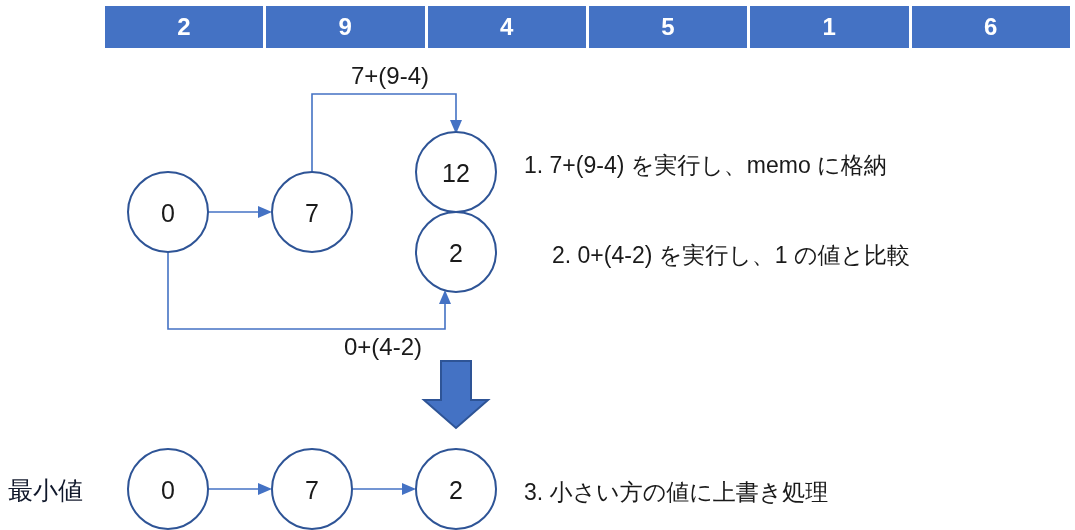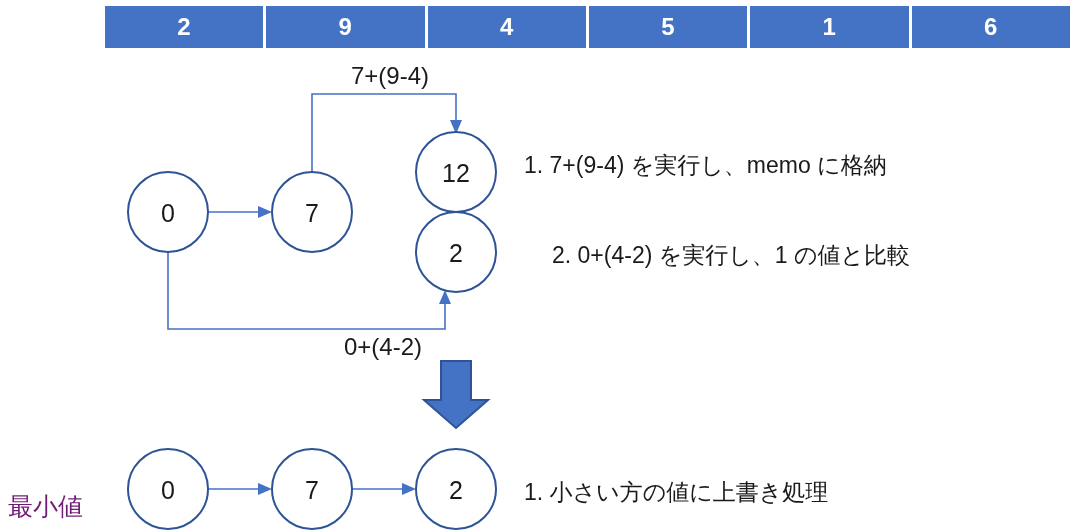--- a/index.html
+++ b/index.html
@@ -88,23 +88,22 @@
   }
   #step-1 { left: 524px; top: 150px; }
   #step-2 { left: 552px; top: 240px; }
   #step-3 { left: 524px; top: 477px; }
 
   #min-label {
     position: absolute;
     left: 8px;
     top: 474px;
     font-size: 25px;
-    color: #701a75;
+    color: #0f172a;
     white-space: nowrap;
-    margin-top: 16px;
   }
 </style>
 </head>
 <body>
 
 <div id="array-bar">
   <div class="array-cell">
       <span>2</span>
     </div>
   <div class="array-cell">
@@ -163,15 +162,15 @@
   <circle class="node-circle" cx="312" cy="489" r="40"></circle>
   <text class="node-text" x="312" y="490">7</text>
 
   <circle class="node-circle" cx="456" cy="489" r="40"></circle>
   <text class="node-text" x="456" y="490">2</text>
 
 </svg>
 
 <div class="step-text" id="step-1">1.  7+(9-4) を実行し、memo に格納</div>
 <div class="step-text" id="step-2">2.  0+(4-2) を実行し、1 の値と比較</div>
-<div class="step-text" id="step-3">1.  小さい方の値に上書き処理</div>
+<div class="step-text" id="step-3">3.  小さい方の値に上書き処理</div>
 
 <div id="min-label">最小値</div>
 
 </body></html>

